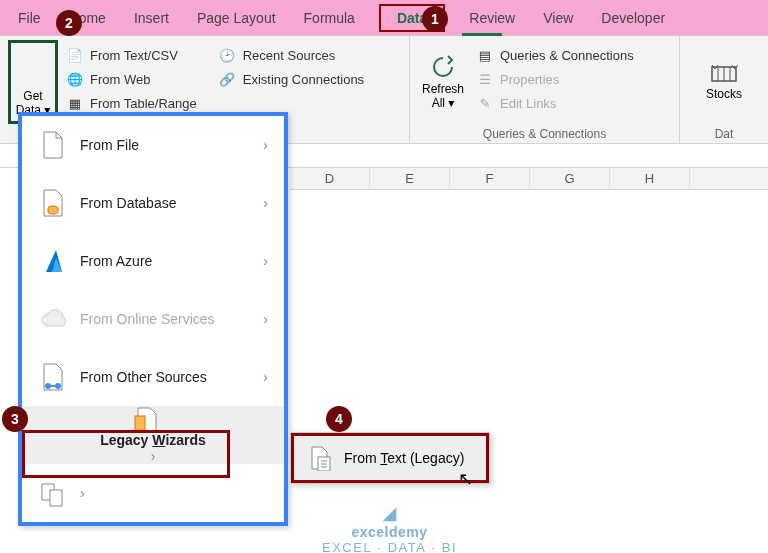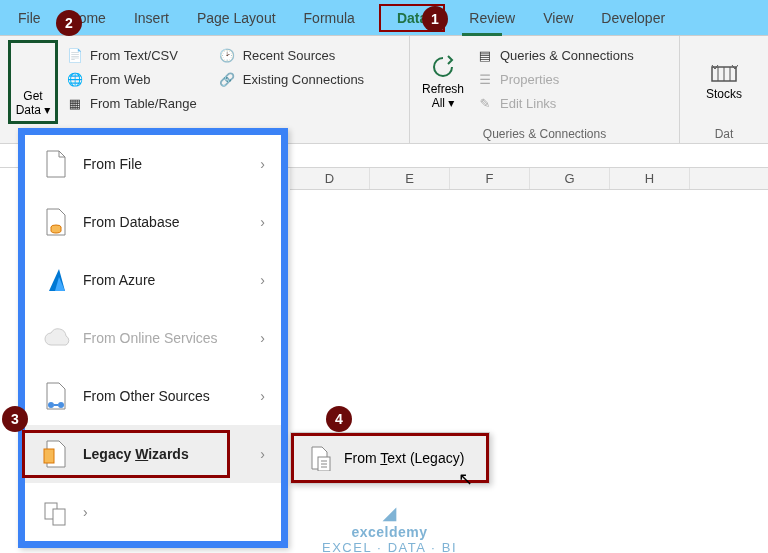--- a/index.html
+++ b/index.html
@@ -1,43 +1,43 @@
 <!DOCTYPE html>
 <html><head>
 <meta charset="utf-8">
 <style>
 * { box-sizing: border-box; margin: 0; padding: 0; }
 body { font-family: "Segoe UI", Arial, sans-serif; font-size: 14px; background: #fff; width: 768px; height: 553px; overflow: hidden; position: relative; }
-.ribbon-tabs { display: flex; align-items: center; height: 36px; background: #7dd3fc; border-bottom: 1px solid #ccc; padding: 0 0 0 14px; gap: 20px; }
+.ribbon-tabs { display: flex; align-items: center; height: 36px; background: #f9a8d4; border-bottom: 1px solid #ccc; padding: 0 0 0 14px; gap: 20px; }
 .ribbon-tab { color: #444; cursor: pointer; padding: 6px 4px; }
 .ribbon-tab.active { color: #217346; font-weight: 600; border: 2px solid #8b0000; padding: 4px 16px; }
 .active-underline { border-bottom: 3px solid #217346; position: absolute; top: 33px; left: 462px; width: 40px; }
 .ribbon-content { display: flex; height: 108px; background: #f3f3f3; border-bottom: 1px solid #d4d4d4; }
 .group { display: flex; flex-direction: column; border-right: 1px solid #d4d4d4; padding: 4px 8px 2px 8px; }
 .group-body { flex: 1; display: flex; align-items: flex-start; gap: 4px; }
 .group-label { text-align: center; font-size: 12px; color: #666; padding-top: 2px; }
 .big-btn { display: flex; flex-direction: column; align-items: center; justify-content: center; width: 50px; height: 84px; cursor: pointer; padding: 4px 2px; }
 .big-btn .lbl { font-size: 12px; text-align: center; line-height: 1.2; margin-top: 2px; }
 .get-data-border { border: 3px solid #14532d; gap: 40px; }
 .small-list { display: flex; flex-direction: column; gap: 2px; padding-top: 4px; }
 .small-item { display: flex; align-items: center; gap: 6px; font-size: 13px; color: #333; cursor: pointer; padding: 2px 4px; }
 .ic { width: 18px; height: 18px; display: inline-flex; align-items: center; justify-content: center; }
 .disabled { color: #aaa; }
 .fx-bar { display: flex; align-items: center; height: 24px; border-bottom: 1px solid #d4d4d4; background: #fff; }
 .fx-bar .namebox { width: 230px; border-right: 1px solid #d4d4d4; height: 100%; }
 .fx-bar .fx { padding: 0 10px; color: #666; font-style: italic; }
 .col-headers { display: flex; height: 22px; background: #f3f3f3; border-bottom: 1px solid #d4d4d4; margin-left: 290px; }
 .col-h { width: 80px; text-align: center; font-size: 13px; color: #555; border-right: 1px solid #e0e0e0; line-height: 22px; }
-.dropdown { position: absolute; top: 128px; left: 18px; width: 270px; background: #fff; border: 7px solid #3b82f6; box-shadow: 2px 2px 6px rgba(0,0,0,.2); }
+.dropdown { position: absolute; top: 112px; left: 18px; width: 270px; background: #fff; border: 4px solid #3b82f6; box-shadow: 2px 2px 6px rgba(0,0,0,.2); }
 .dd-item { display: flex; align-items: center; height: 58px; padding: 0 16px; cursor: pointer; position: relative; }
 .dd-item .dd-ic { width: 30px; height: 30px; margin-right: 12px; }
 .dd-item .dd-lbl { flex: 1; font-size: 14px; color: #222; }
 .dd-item.disabled .dd-lbl { color: #aaa; }
 .dd-item .chev { color: #888; font-size: 14px; }
-.dd-item.hover { background: #eee; }
+.dd-item.hover { background: #eee; flex-direction: column; }
 .dd-border { position: absolute; left: 22px; top: 430px; width: 208px; height: 48px; border: 3px solid #8b0000; pointer-events: none; }
 .submenu { position: absolute; top: 432px; left: 290px; width: 200px; background: #fff; border: 1px solid #ccc; box-shadow: 2px 2px 6px rgba(0,0,0,.2); }
 .sub-item { display: flex; align-items: center; height: 50px; padding: 16px 14px; background: #eee; border: 3px solid #8b0000; gap: 10px; }
 .sub-item .dd-ic { width: 26px; height: 26px; }
 .cursor { position: absolute; top: 468px; left: 458px; font-size: 18px; }
 .badge { position: absolute; width: 26px; height: 26px; border-radius: 50%; background: #6b0a0a; color: #fff; display: flex; align-items: center; justify-content: center; font-weight: bold; font-size: 14px; z-index: 50; }
 .b1 { top: 6px; left: 422px; }
 .b2 { top: 10px; left: 56px; }
 .b3 { top: 406px; left: 2px; }
 .b4 { top: 406px; left: 326px; }

